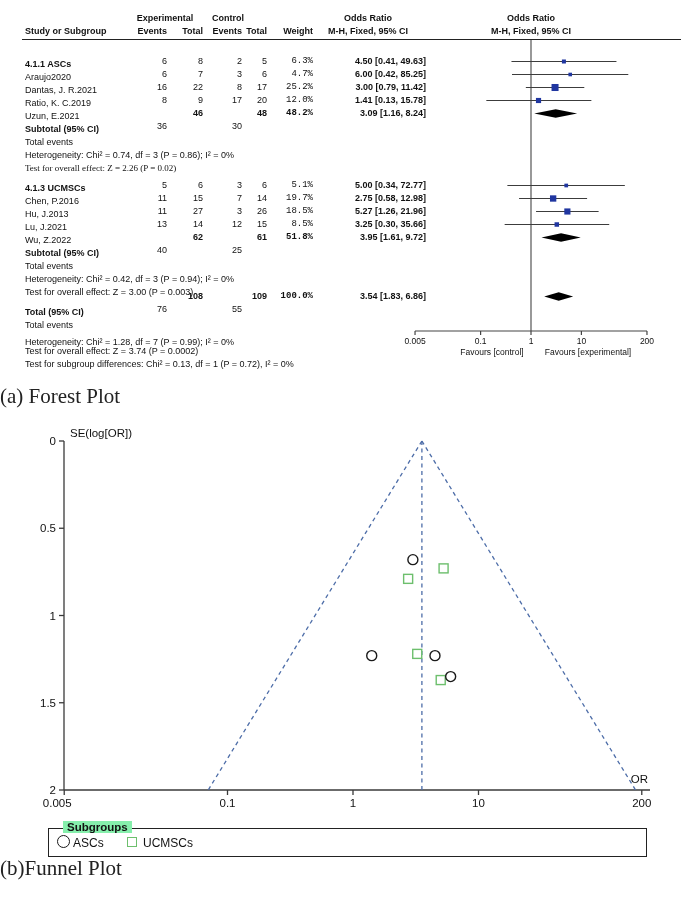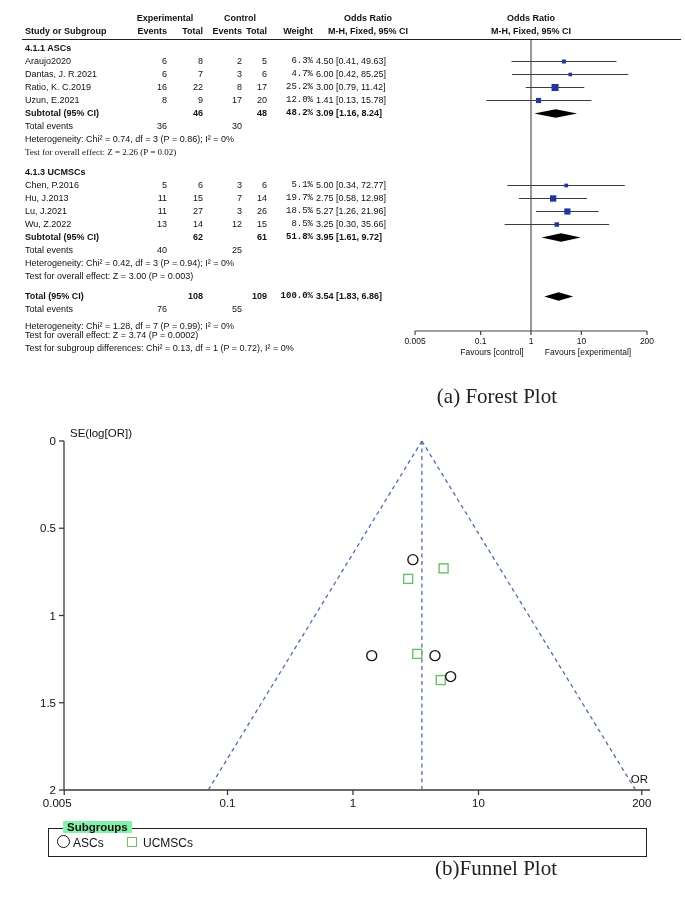--- a/index.html
+++ b/index.html
@@ -7,30 +7,30 @@
         font-family:"Liberation Sans",sans-serif;color:#111;}
   
   .forest{position:absolute;left:0;top:0;width:685px;height:372px;}
   .fhead span{position:absolute;font-size:9px;font-weight:bold;white-space:nowrap;}
   .hcenter{transform:translateX(-50%);}
   .hright{transform:translateX(-100%);}
   .headrule{position:absolute;left:22px;top:39px;width:659px;height:0;border-top:1.2px solid #222;}
   .frow{position:absolute;left:0;width:685px;height:13px;}
   .fcell{position:absolute;top:1px;font-size:9px;white-space:nowrap;line-height:11px;}
   .b{font-weight:bold;}
-  .c-label{left:25px;}
+  .c-label{left:25px;margin-top:16px;}
   .c-ee{left:100px;width:67px;text-align:right;}
   .c-et{left:140px;width:63px;text-align:right;}
   .c-ce{left:180px;width:62px;text-align:right;}
   .c-ct{left:222px;width:45px;text-align:right;}
   .c-w{left:268px;width:45px;text-align:right;font-family:Liberation Mono, monospace;}
-  .c-ci{left:316px;width:110px;text-align:left;}
+  .c-ci{left:316px;width:110px;text-align:right;font-weight:bold;}
   .forest-svg{position:absolute;left:0;top:0;}
   
-  .caption{position:absolute;left:0;width:557px;text-align:right;
+  .caption{position:absolute;left:0;width:557px;text-align:left;
            font-family:"Liberation Serif",serif;font-size:21px;color:#222;}
   .cap-a{top:384px;}
   .cap-b{top:856px;}
   
   .funnel-svg{position:absolute;left:0;top:405px;}
   
   .legendbox{position:absolute;left:48px;top:828px;width:597px;height:27px;
              border:1.5px solid #222;background:#fff;}
   .legendtitle{position:absolute;left:14px;top:-8px;background:#86efac;padding:0 4px;
                font-size:11.5px;font-weight:bold;white-space:nowrap;}
@@ -43,21 +43,21 @@
   .leg-label-b{left:94px;}
 </style>
 </head>
 <body>
 
 <div class="page">
 
   <section class="forest">
     <div class="fhead">
       <span style="left:165px;top:13px" class="hcenter">Experimental</span>
-      <span style="left:240px;top:13px" class="hcenter">Control</span>
+      <span style="left:228px;top:13px" class="hcenter">Control</span>
       <span style="left:368px;top:13px" class="hcenter">Odds Ratio</span>
       <span style="left:531px;top:13px" class="hcenter">Odds Ratio</span>
 
       <span style="left:25px;top:26px">Study or Subgroup</span>
       <span style="left:167px;top:26px" class="hright">Events</span>
       <span style="left:203px;top:26px" class="hright">Total</span>
       <span style="left:242px;top:26px" class="hright">Events</span>
       <span style="left:267px;top:26px" class="hright">Total</span>
       <span style="left:313px;top:26px" class="hright">Weight</span>
       <span style="left:368px;top:26px" class="hcenter">M-H, Fixed, 95% CI</span>

